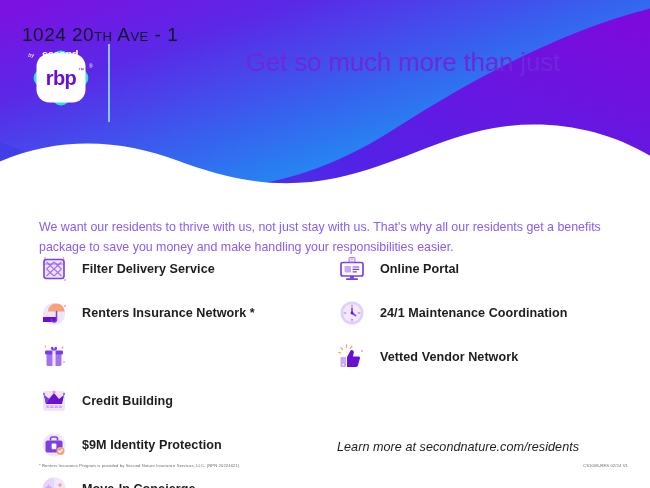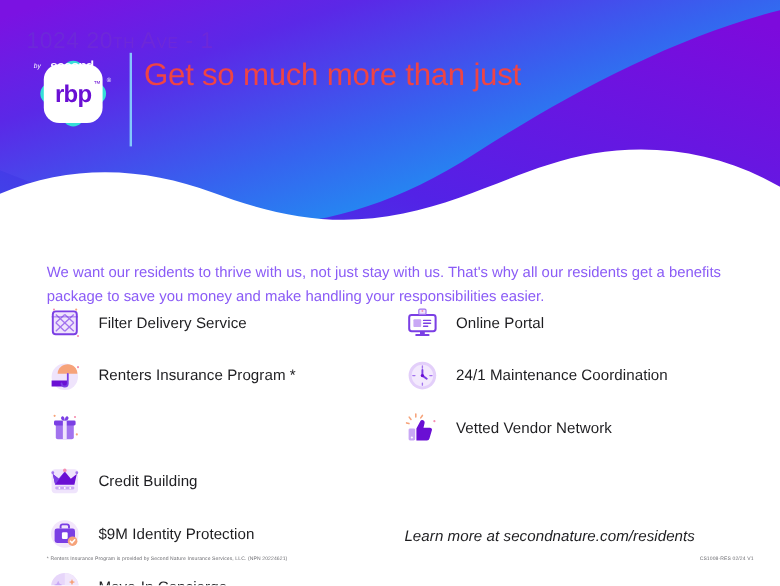--- a/index.html
+++ b/index.html
@@ -10,21 +10,21 @@
     -webkit-font-smoothing:antialiased;
   }
   .flyer{position:relative;width:650px;height:488px;background:#fff;overflow:hidden;}
 
   
   .hero{position:absolute;left:0;top:0;width:650px;height:205px;overflow:hidden;}
   .hero svg{position:absolute;left:0;top:0;display:block;}
 
   .addr{
     position:absolute;left:22px;top:24px;
-    color:#6d28d9;
+    color:#0f172a;
     font-size:19px;
     letter-spacing:.5px;
     font-variant:small-caps;
     font-weight:400;
     white-space:nowrap;
     z-index:6;
   }
 
   
   .logo-wrap{position:absolute;left:22px;top:47px;width:78px;z-index:6;text-align:center;}
@@ -33,41 +33,41 @@
   .logo-sub{margin-top:1px;line-height:1;}
   .logo-sub svg{display:block;margin:0 auto;}
 
   .divider{
     position:absolute;left:108px;top:44px;width:1.5px;height:78px;
     background:rgba(140,225,255,.85);z-index:6;
   }
 
   .headline{
     position:absolute;left:120px;top:47px;width:440px;z-index:6;
-    color:#ef4444;line-height:1.2;
+    color:#6d28d9;line-height:1.2;text-align:right;
   }
   .headline .l1{font-size:26px;font-weight:400;letter-spacing:-.2px;display:block;}
   .headline .l2{font-size:26px;font-weight:700;letter-spacing:-.3px;display:block;margin-top:2px;}
 
   
   .intro{
     position:absolute;left:39px;top:206px;width:565px;
     font-size:12.4px;line-height:1.55;color:#8b5cf6;
   }
 
   .cols{position:absolute;left:39px;top:252px;width:575px;}
   .col{position:absolute;top:0;}
   .col-left{left:0;width:300px;}
   .col-right{left:298px;width:300px;}
 
   .benefit{position:relative;height:34px;margin-bottom:10px;display:flex;align-items:center;}
   .benefit .ic{width:30px;height:30px;flex:0 0 30px;position:relative;}
   .benefit .ic svg{display:block;}
   .benefit .lbl{
-    margin-left:13px;font-size:12.6px;color:#1d1d20;font-weight:400;
+    margin-left:13px;font-size:12.6px;color:#1d1d20;font-weight:700;
     letter-spacing:.05px;white-space:nowrap;
   }
 
   .learn{
     position:absolute;left:298px;top:188px;width:320px;
     font-size:12.6px;font-style:italic;color:#1d1d20;letter-spacing:.05px;
   }
 
   .foot-left{
     position:absolute;left:39px;top:463px;
@@ -209,21 +209,21 @@
       <div class="benefit">
         <span class="ic">
           <svg width="30" height="30" viewBox="0 0 30 30">
             <circle cx="15" cy="16" r="11" fill="#efe4fc"></circle>
             <path d="M4 19 h13 v5 h-13 z" fill="#6a0fd4"></path>
             <path d="M9 13.5 C9 8.8 13 5.5 17.5 5.5 C22 5.5 25.5 8.8 25.5 13.5 Z" fill="#f6a37a"></path>
             <path d="M17.5 13.5 V21.5 a2.6 2.6 0 0 1-5.2 0" fill="none" stroke="#7b3fe4" stroke-width="1.5" stroke-linecap="round"></path>
             <circle cx="26" cy="8" r=".9" fill="#f58fb0"></circle>
           </svg>
         </span>
-        <span class="lbl">Renters Insurance Program *</span>
+        <span class="lbl">Renters Insurance Network *</span>
       </div>
 
       <div class="benefit">
         <span class="ic">
           <svg width="30" height="30" viewBox="0 0 30 30">
             <rect x="7.5" y="11" width="15" height="13" rx="1.6" fill="#a273ee"></rect>
             <rect x="6" y="8.5" width="18" height="4" rx="1.2" fill="#7b3fe4"></rect>
             <rect x="13.4" y="8.5" width="3.2" height="15.5" fill="#efe4fc"></rect>
             <path d="M15 8.5 C12 8.5 11 6 12.6 5 C14.2 4 15 6.6 15 8.5 Z" fill="#7b3fe4"></path>
             <path d="M15 8.5 C18 8.5 19 6 17.4 5 C15.8 4 15 6.6 15 8.5 Z" fill="#7b3fe4"></path>

